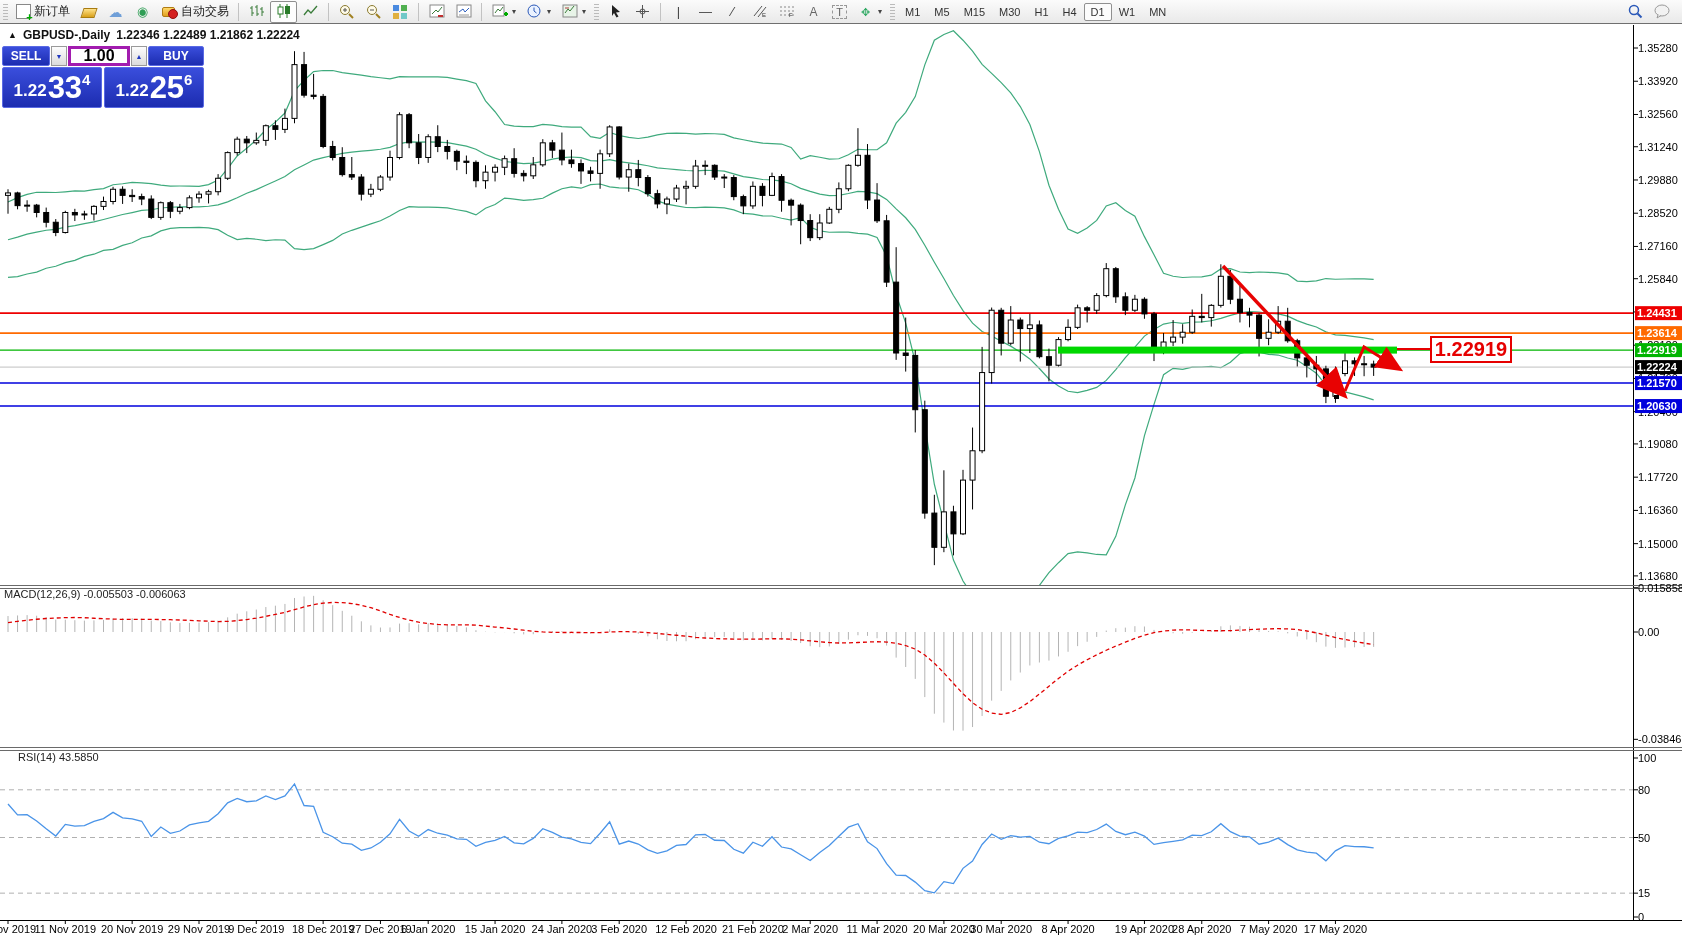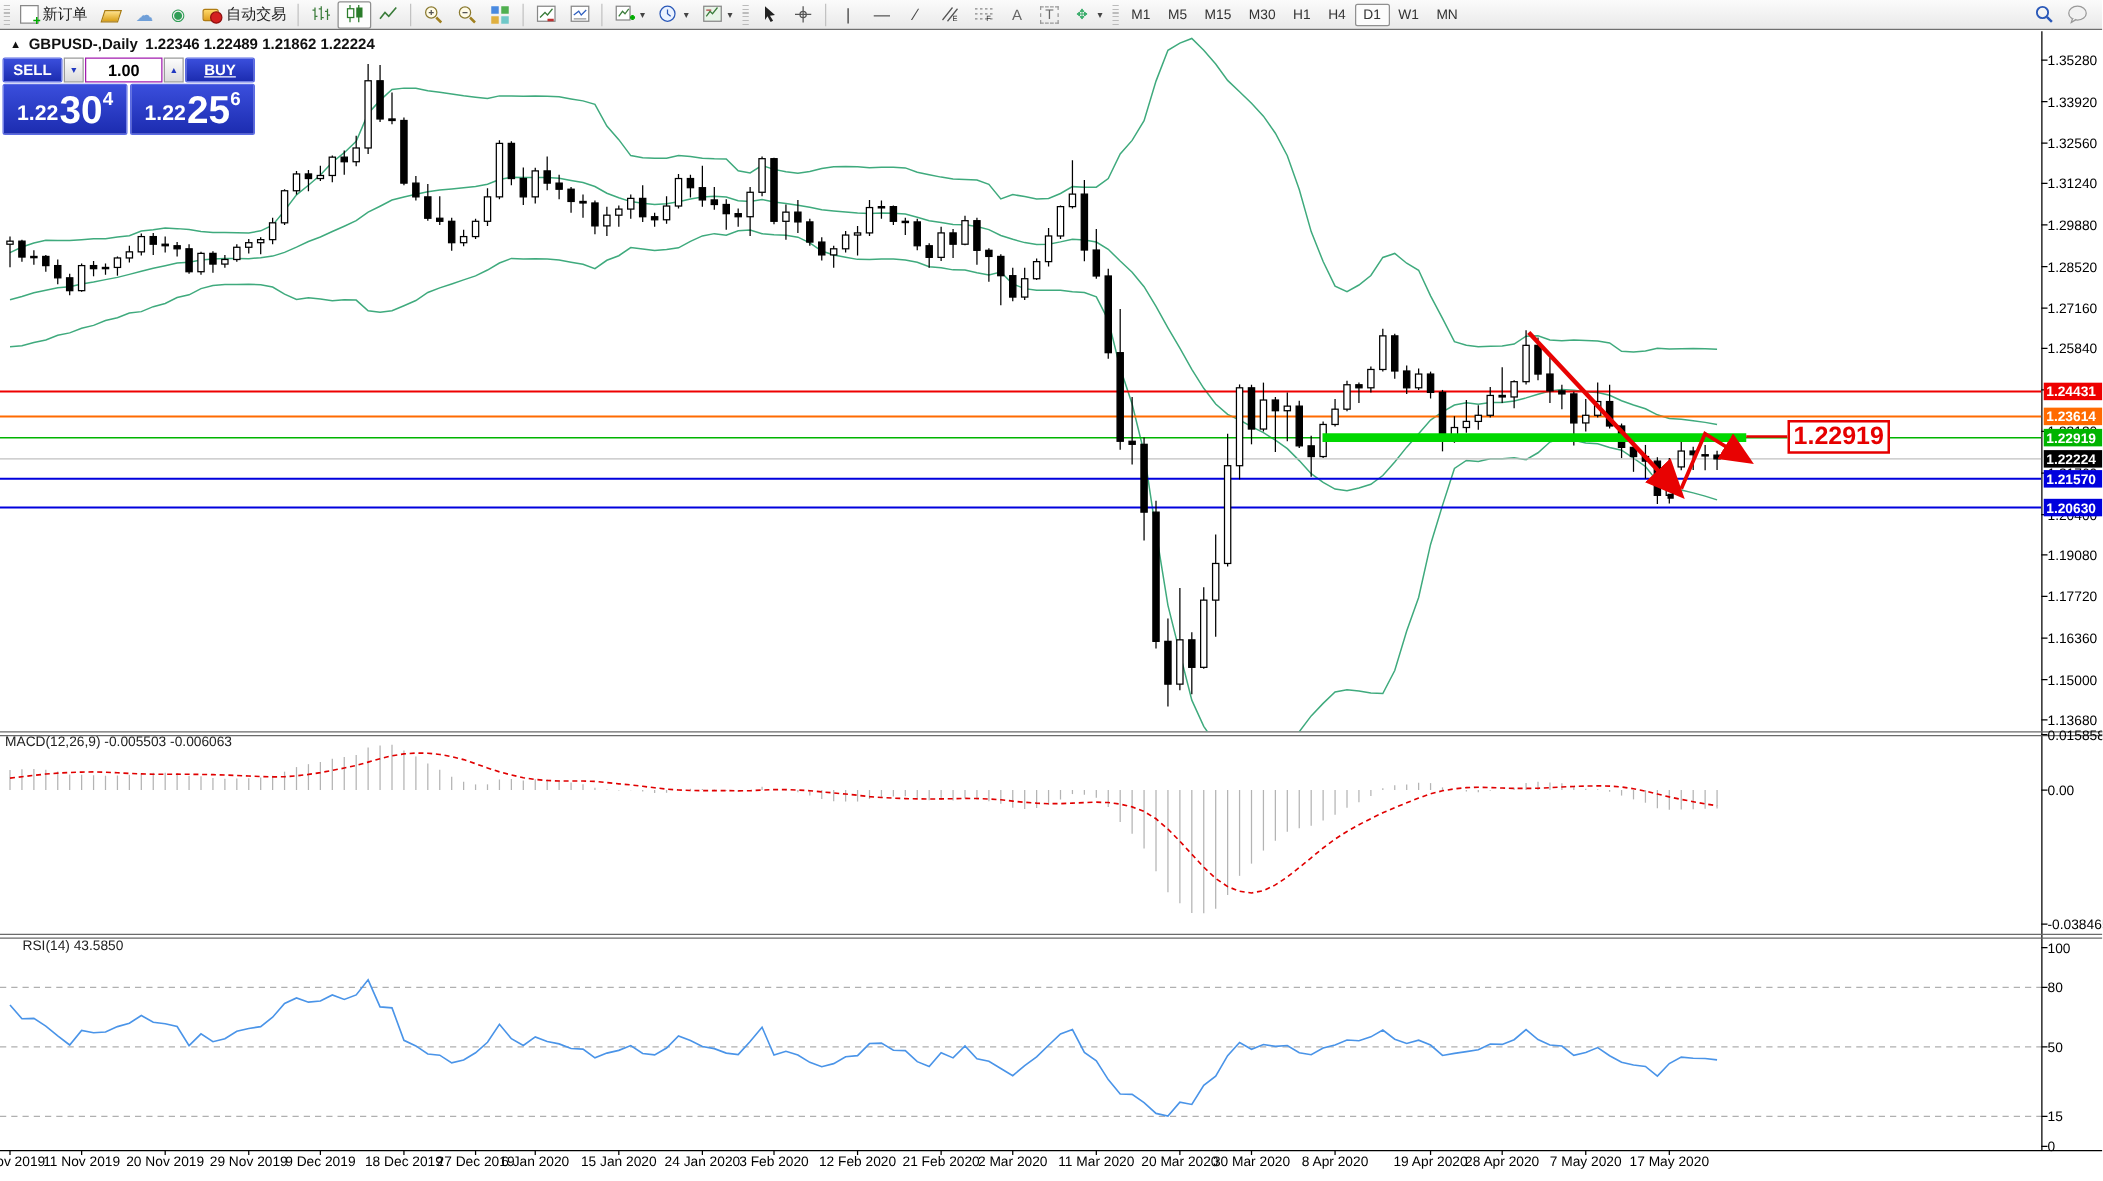--- a/index.html
+++ b/index.html
@@ -21,24 +21,24 @@
   
   #chart-svg{position:absolute;left:0;top:0;z-index:5;}
   
   #ohlc-line{position:absolute;left:8px;top:28px;z-index:20;font-size:12px;font-weight:bold;color:#111;
     display:flex;gap:6px;align-items:center;}
   #ohlc-line .tri{font-size:9px;}
   #trade-panel{position:absolute;left:2px;top:46px;width:202px;z-index:25;font-weight:bold;}
   #tp-top{display:flex;height:20px;gap:1px;}
   .tp-blue{background:linear-gradient(#3a4edc,#1c2cb0);color:#fff;border:1px solid #5a6ae4;border-radius:2px;}
   #sell-btn,#buy-btn{flex:0 0 46px;font-size:12px;display:flex;align-items:center;justify-content:center;cursor:pointer;}
-  #buy-btn{flex:0 0 54px;text-decoration:underline;}
+  #buy-btn{flex:0 0 54px;}
   .vol-btn{flex:0 0 14px;background:linear-gradient(#fdfdfd,#dcdcdc);border:1px solid #9a9a9a;
     color:#2038c0;font-size:7px;display:flex;align-items:center;justify-content:center;cursor:pointer;}
-  #volume-input{flex:1;width:50px;border:1px solid #a21caf;font-size:13px;font-weight:bold;
+  #volume-input{flex:1;width:50px;border:3px solid #a21caf;font-size:16px;font-weight:bold;
     text-align:center;font-family:inherit;padding:0;}
   #tp-prices{display:flex;gap:2px;margin-top:1px;height:41px;}
   .price-cell{flex:1;display:flex;align-items:center;justify-content:center;color:#fff;cursor:pointer;}
   .p-small{font-size:17px;align-self:flex-end;margin:0 1px 6px 0;}
   .p-big{font-size:31px;line-height:36px;}
   .p-sup{font-size:15px;align-self:flex-start;margin-top:3px;}
   #cn-note{position:absolute;left:1430px;top:266px;z-index:22;font-size:30px;font-weight:bold;
     color:#00ee00;text-shadow:3px 3px 0 #0c3f0c;letter-spacing:3px;white-space:nowrap;}
   #support-label{position:absolute;left:1430px;top:336px;width:78px;height:23px;z-index:22;
     border:2px solid #e60000;background:#fff;color:#e60000;font-size:20px;font-weight:bold;
@@ -1144,21 +1144,21 @@
   <div id="tp-top">
     <div id="sell-btn" class="tp-blue">SELL</div>
     <div class="vol-btn">▼</div>
     <input id="volume-input" value="1.00" style="">
     <div class="vol-btn">▲</div>
     <div id="buy-btn" class="tp-blue">BUY</div>
   </div>
   <div id="tp-prices">
     <div class="price-cell tp-blue">
       <span class="p-small">1.22</span>
-      <span class="p-big">30</span>
+      <span class="p-big">33</span>
       <span class="p-sup">4</span>
     </div>
     <div class="price-cell tp-blue">
       <span class="p-small">1.22</span>
       <span class="p-big">25</span>
       <span class="p-sup">6</span>
     </div>
   </div>
 </div>
 

